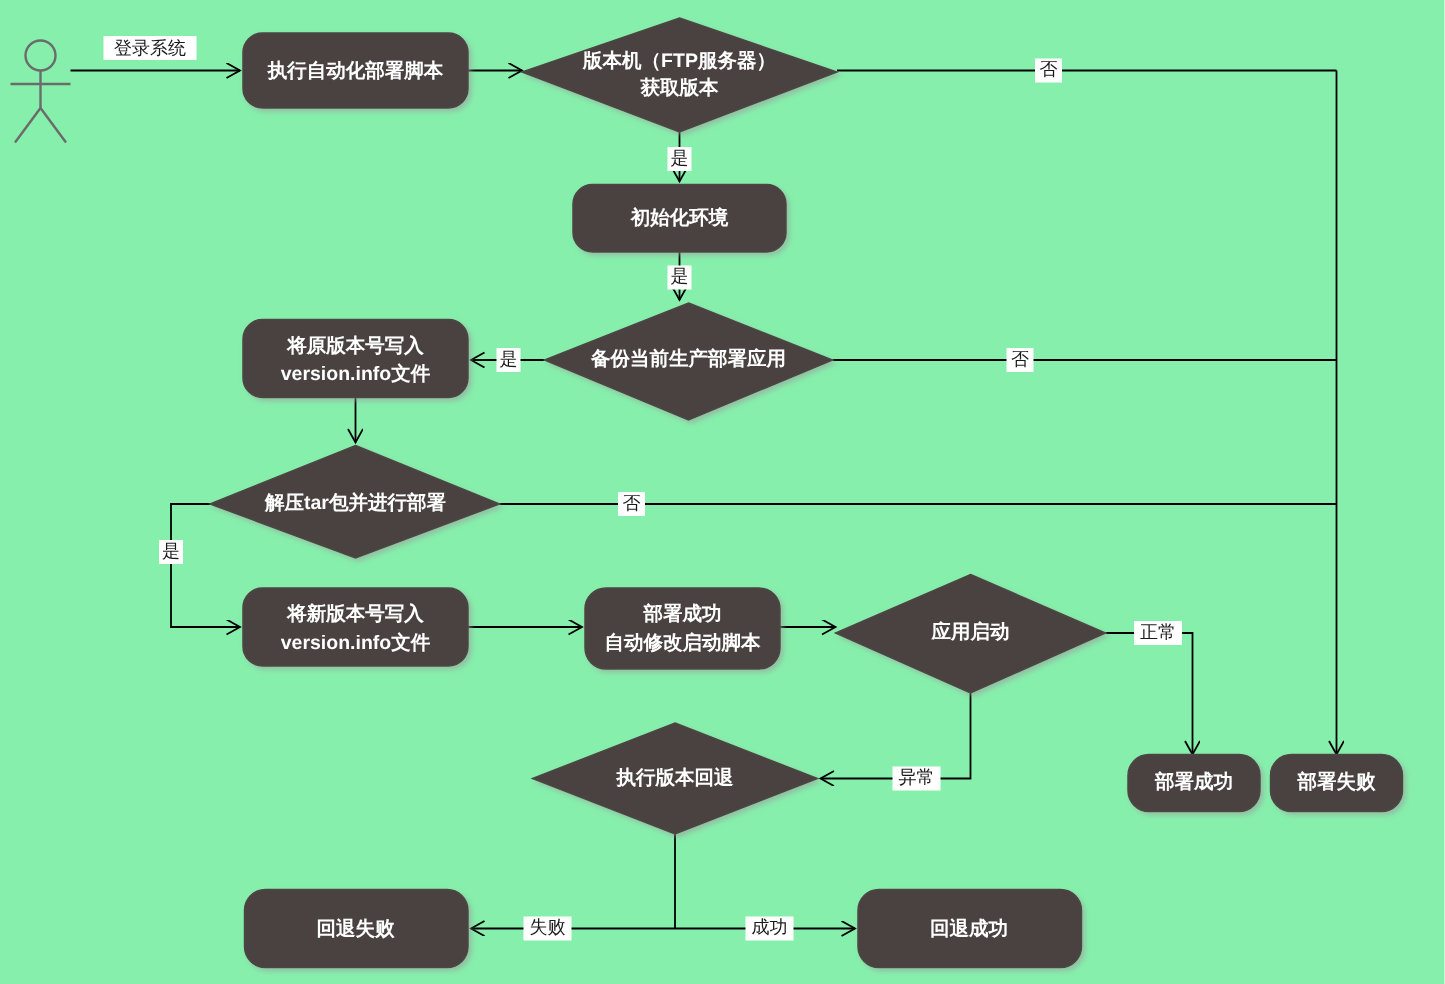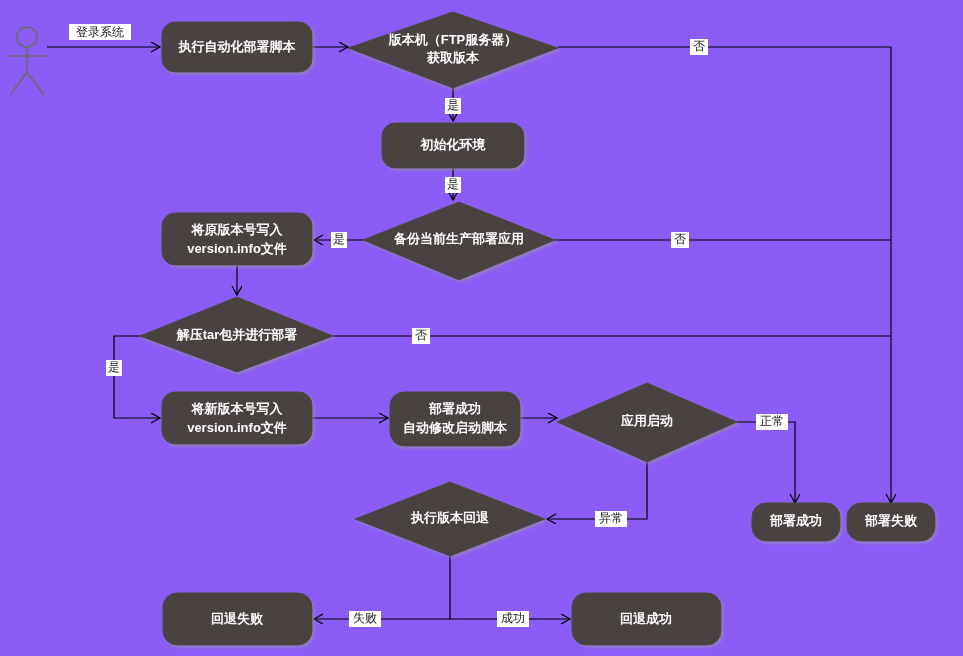--- a/index.html
+++ b/index.html
@@ -7,21 +7,21 @@
     padding: 0;
     background: #ffffff;
   }
   body {
     font-family: "Liberation Sans", "DejaVu Sans", sans-serif;
   }
   #canvas-wrap {
     position: relative;
     width: 963px;
     height: 656px;
-    background: #8b5cf6;
+    background: #86efac;
     overflow: hidden;
   }
   #flow-svg {
     position: absolute;
     left: 0;
     top: 0;
     width: 963px;
     height: 656px;
   }
   .node-fill {

